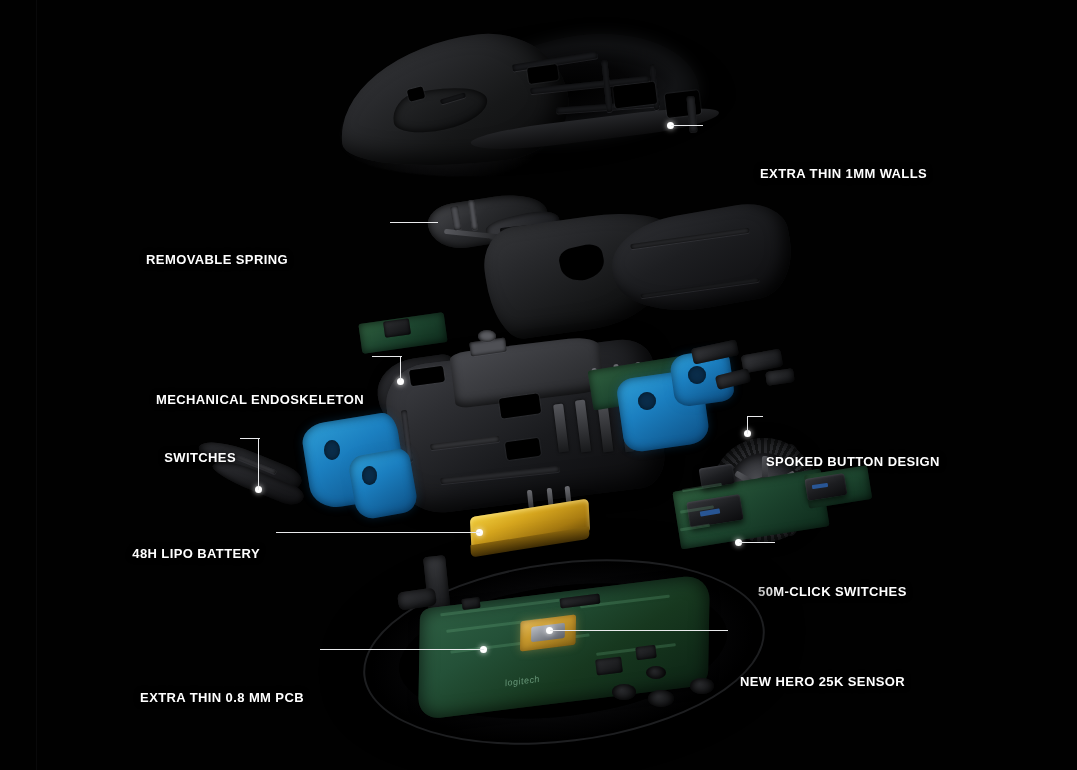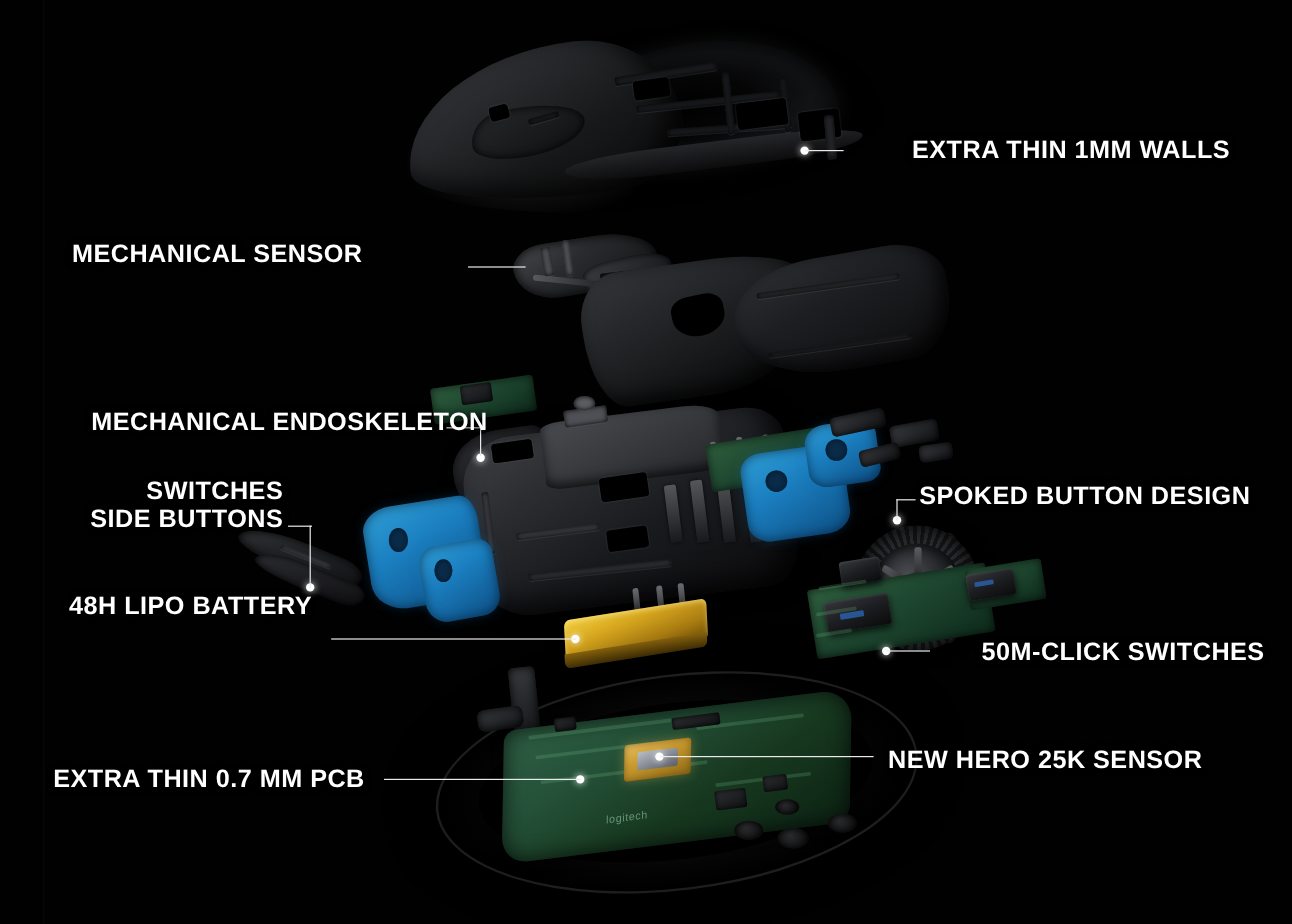--- a/index.html
+++ b/index.html
@@ -4,22 +4,22 @@
 <style>
   html,body{margin:0;padding:0;background:#000;}
   body{width:1077px;height:770px;overflow:hidden;font-family:"Liberation Sans",sans-serif;}
   #stage{position:relative;width:1077px;height:770px;background:#010101;overflow:hidden;}
 
   
   .seam{position:absolute;top:0;bottom:0;width:1px;background:#0a0a0c;opacity:.85;}
 
   
   .callout{position:absolute;color:#fff;font-weight:700;letter-spacing:.4px;
-           font-size:21px;line-height:23px;white-space:nowrap;
-           text-shadow:0 0 6px rgba(0,0,0,.9);}
+           font-size:13px;line-height:23px;white-space:nowrap;
+           text-shadow:0 0 6px rgba(0,0,0,.9);margin-top:48px;}
   .callout.r{text-align:right;}
 
   
   .lead{position:absolute;background:#e9eaec;height:1px;}
   .leadv{position:absolute;background:#e9eaec;width:1px;}
   .dot{position:absolute;width:7px;height:7px;border-radius:50%;
        background:#fff;box-shadow:0 0 5px 1px rgba(255,255,255,.55);}
 
   
   .part{position:absolute;}
@@ -236,21 +236,21 @@
     <div class="part spring"></div>
     <div class="part spring2"></div>
     <div class="part springbar"></div>
     <div class="rib" style="left:452px;top:206px;width:8px;height:24px;transform:rotate(-10deg);background:#4e4f54"></div>
     <div class="rib" style="left:470px;top:200px;width:6px;height:30px;transform:rotate(-8deg);background:#5a5b60"></div>
     <div class="rib" style="left:500px;top:226px;width:40px;height:5px;transform:rotate(-6deg)"></div>
   </div>
 
   <div class="lead" style="left:390px;top:222px;width:48px"></div>
   <div class="callout r" style="left:60px;top:200px;width:228px">
-    <div>MECHANICAL SENSOR</div>
+    <div>REMOVABLE SPRING</div>
   </div>
 
   <div>
     <div class="part btn-left"></div>
     <div class="part btn-right"></div>
     <div class="part btn-notch"></div>
     <div class="rib" style="left:630px;top:236px;width:120px;height:5px;transform:rotate(-8deg);background:#2b2c2f"></div>
     <div class="rib" style="left:640px;top:286px;width:120px;height:4px;transform:rotate(-8deg);background:#232427"></div>
   </div>
 
@@ -307,21 +307,20 @@
 
   <div class="part sidebtn"></div>
   <div class="part sidebtn2"></div>
   <div class="rib" style="left:232px;top:462px;width:46px;height:4px;transform:rotate(22deg);background:#4a4b50"></div>
 
   <div class="dot" style="left:255px;top:486px"></div>
   <div class="leadv" style="left:258px;top:438px;height:52px"></div>
   <div class="lead" style="left:240px;top:438px;width:20px"></div>
   <div class="callout r" style="left:36px;top:398px;width:200px">
     <div>SWITCHES</div>
-    <div>SIDE BUTTONS</div>
   </div>
 
   <div>
     <div class="part wheel-side"></div>
     <div class="part wheel-tire"></div>
     <div class="part wheel-inner"></div>
     <div class="spoke" style="transform:rotate(0deg)"></div>
     <div class="spoke" style="transform:rotate(60deg)"></div>
     <div class="spoke" style="transform:rotate(120deg)"></div>
     <div class="spoke" style="transform:rotate(180deg)"></div>
@@ -343,21 +342,21 @@
     <div class="switch" style="left:700px;top:466px;width:34px;height:20px;transform:rotate(-9deg)"></div>
     <div class="switch" style="left:806px;top:476px;width:40px;height:22px;transform:rotate(-9deg)"></div>
     <div class="sw-blue" style="left:812px;top:484px;width:16px;height:4px;transform:rotate(-9deg)"></div>
     <div class="trace" style="left:682px;top:486px;width:40px;height:3px;transform:rotate(-9deg)"></div>
     <div class="trace" style="left:680px;top:508px;width:34px;height:3px;transform:rotate(-9deg)"></div>
     <div class="trace" style="left:680px;top:526px;width:30px;height:3px;transform:rotate(-9deg)"></div>
   </div>
 
   <div class="dot" style="left:735px;top:539px"></div>
   <div class="lead" style="left:739px;top:542px;width:36px"></div>
-  <div class="callout" style="left:818px;top:532px">50M-CLICK SWITCHES</div>
+  <div class="callout" style="left:758px;top:532px">50M-CLICK SWITCHES</div>
 
   <div class="part batt"></div>
   <div class="part batt-side"></div>
 
   <div class="dot" style="left:476px;top:529px"></div>
   <div class="lead" style="left:276px;top:532px;width:204px"></div>
   <div class="callout r" style="left:40px;top:494px;width:220px">48H LIPO BATTERY</div>
 
   <div>
     <div class="part base"></div>
@@ -384,19 +383,19 @@
 
     <div class="foot" style="left:612px;top:684px;width:24px;height:16px"></div>
     <div class="foot" style="left:648px;top:690px;width:26px;height:17px"></div>
     <div class="foot" style="left:690px;top:678px;width:24px;height:16px"></div>
     <div class="foot" style="left:646px;top:666px;width:20px;height:13px"></div>
     <div class="logo">logitech</div>
   </div>
 
   <div class="dot" style="left:480px;top:646px"></div>
   <div class="lead" style="left:320px;top:649px;width:164px"></div>
-  <div class="callout r" style="left:40px;top:638px;width:264px">EXTRA THIN 0.7 MM PCB</div>
+  <div class="callout r" style="left:40px;top:638px;width:264px">EXTRA THIN 0.8 MM PCB</div>
 
   <div class="dot" style="left:546px;top:627px"></div>
   <div class="lead" style="left:550px;top:630px;width:178px"></div>
   <div class="callout" style="left:740px;top:622px">NEW HERO 25K SENSOR</div>
 
 </div>
 
 </body></html>

